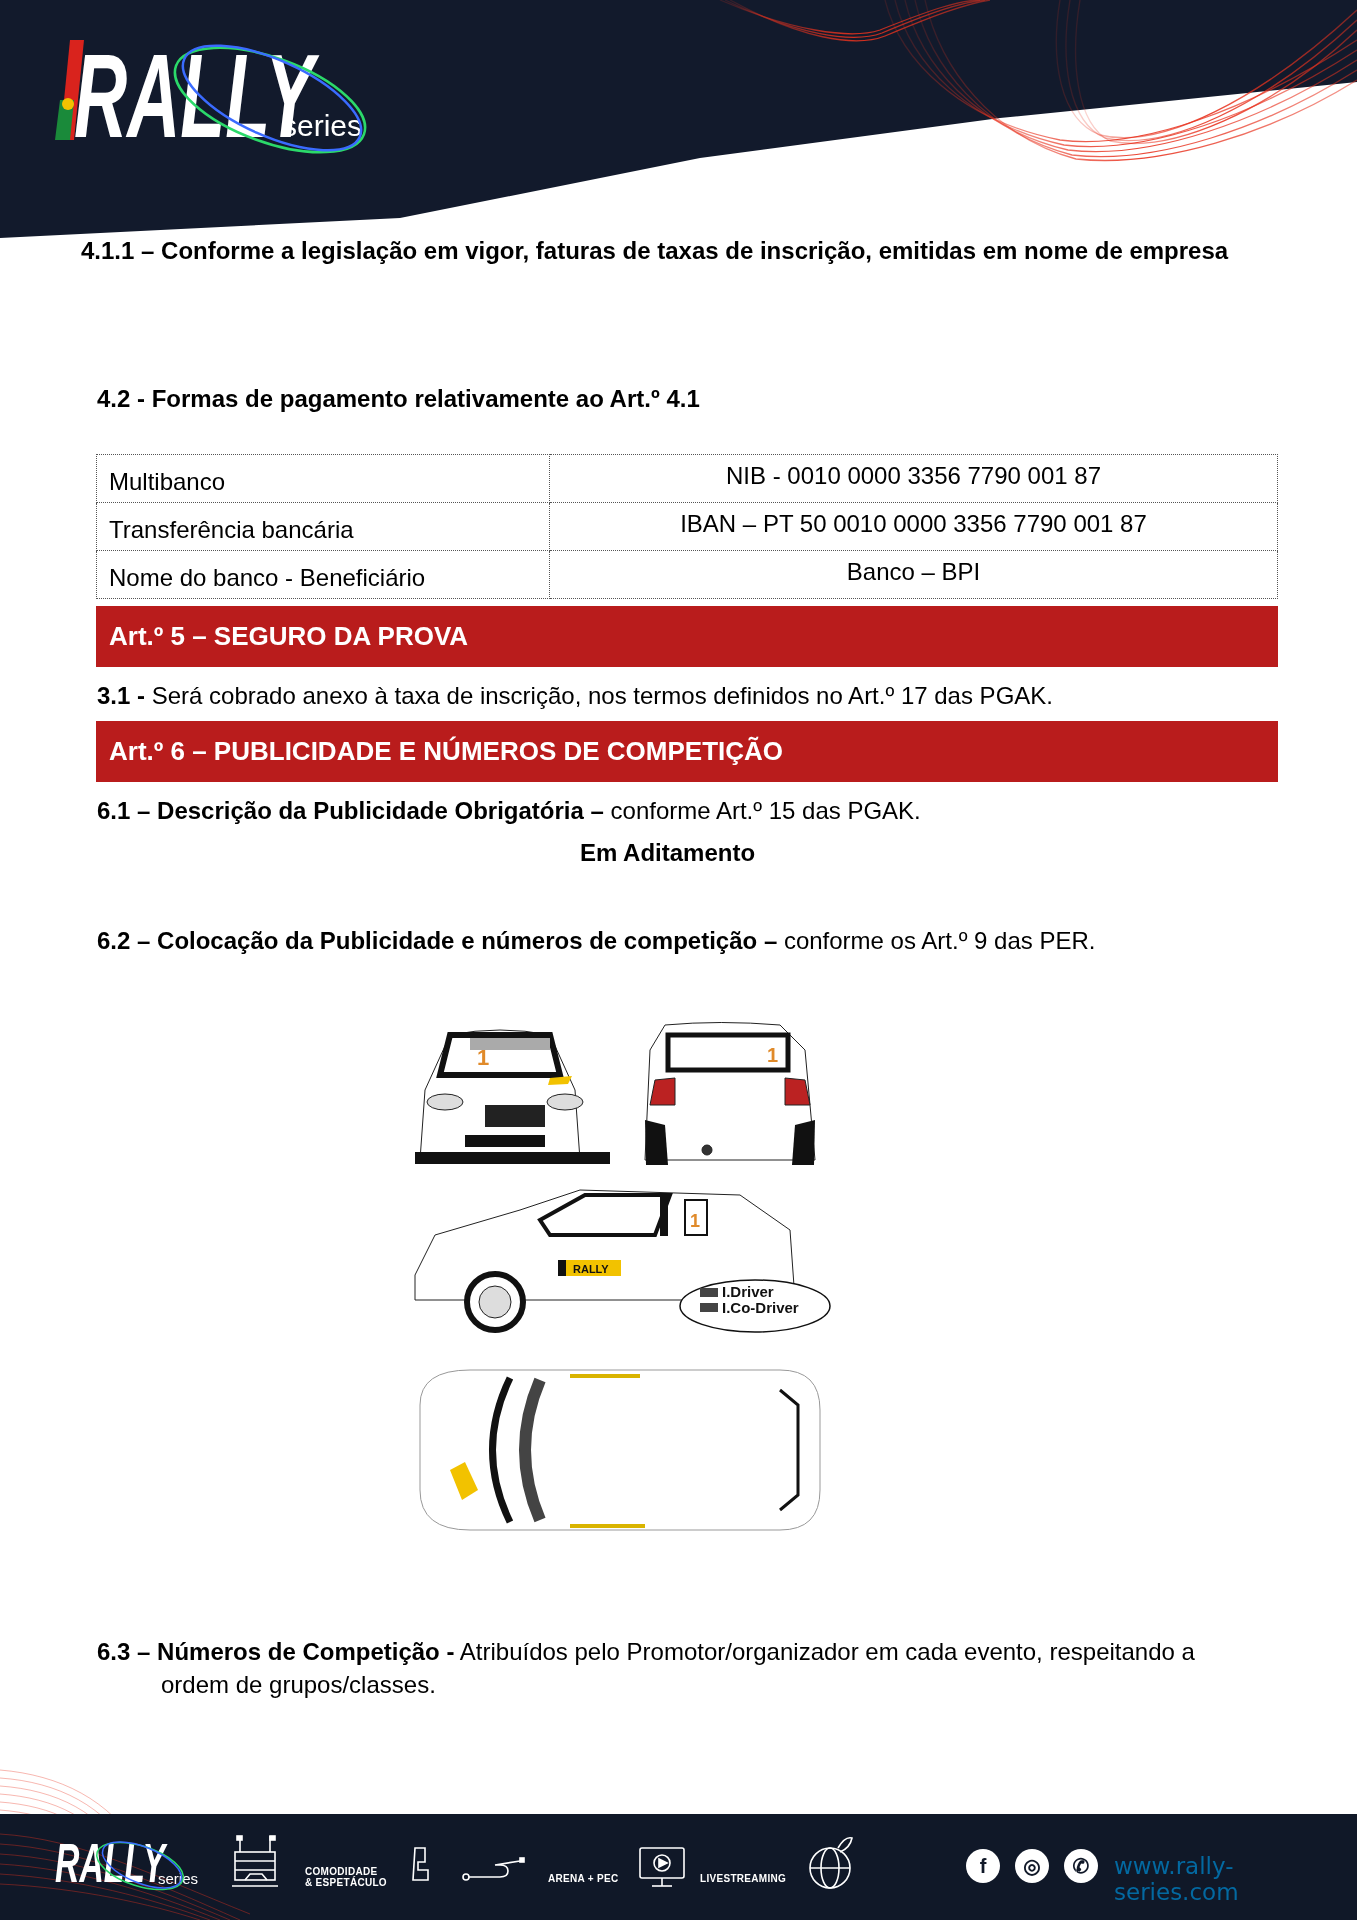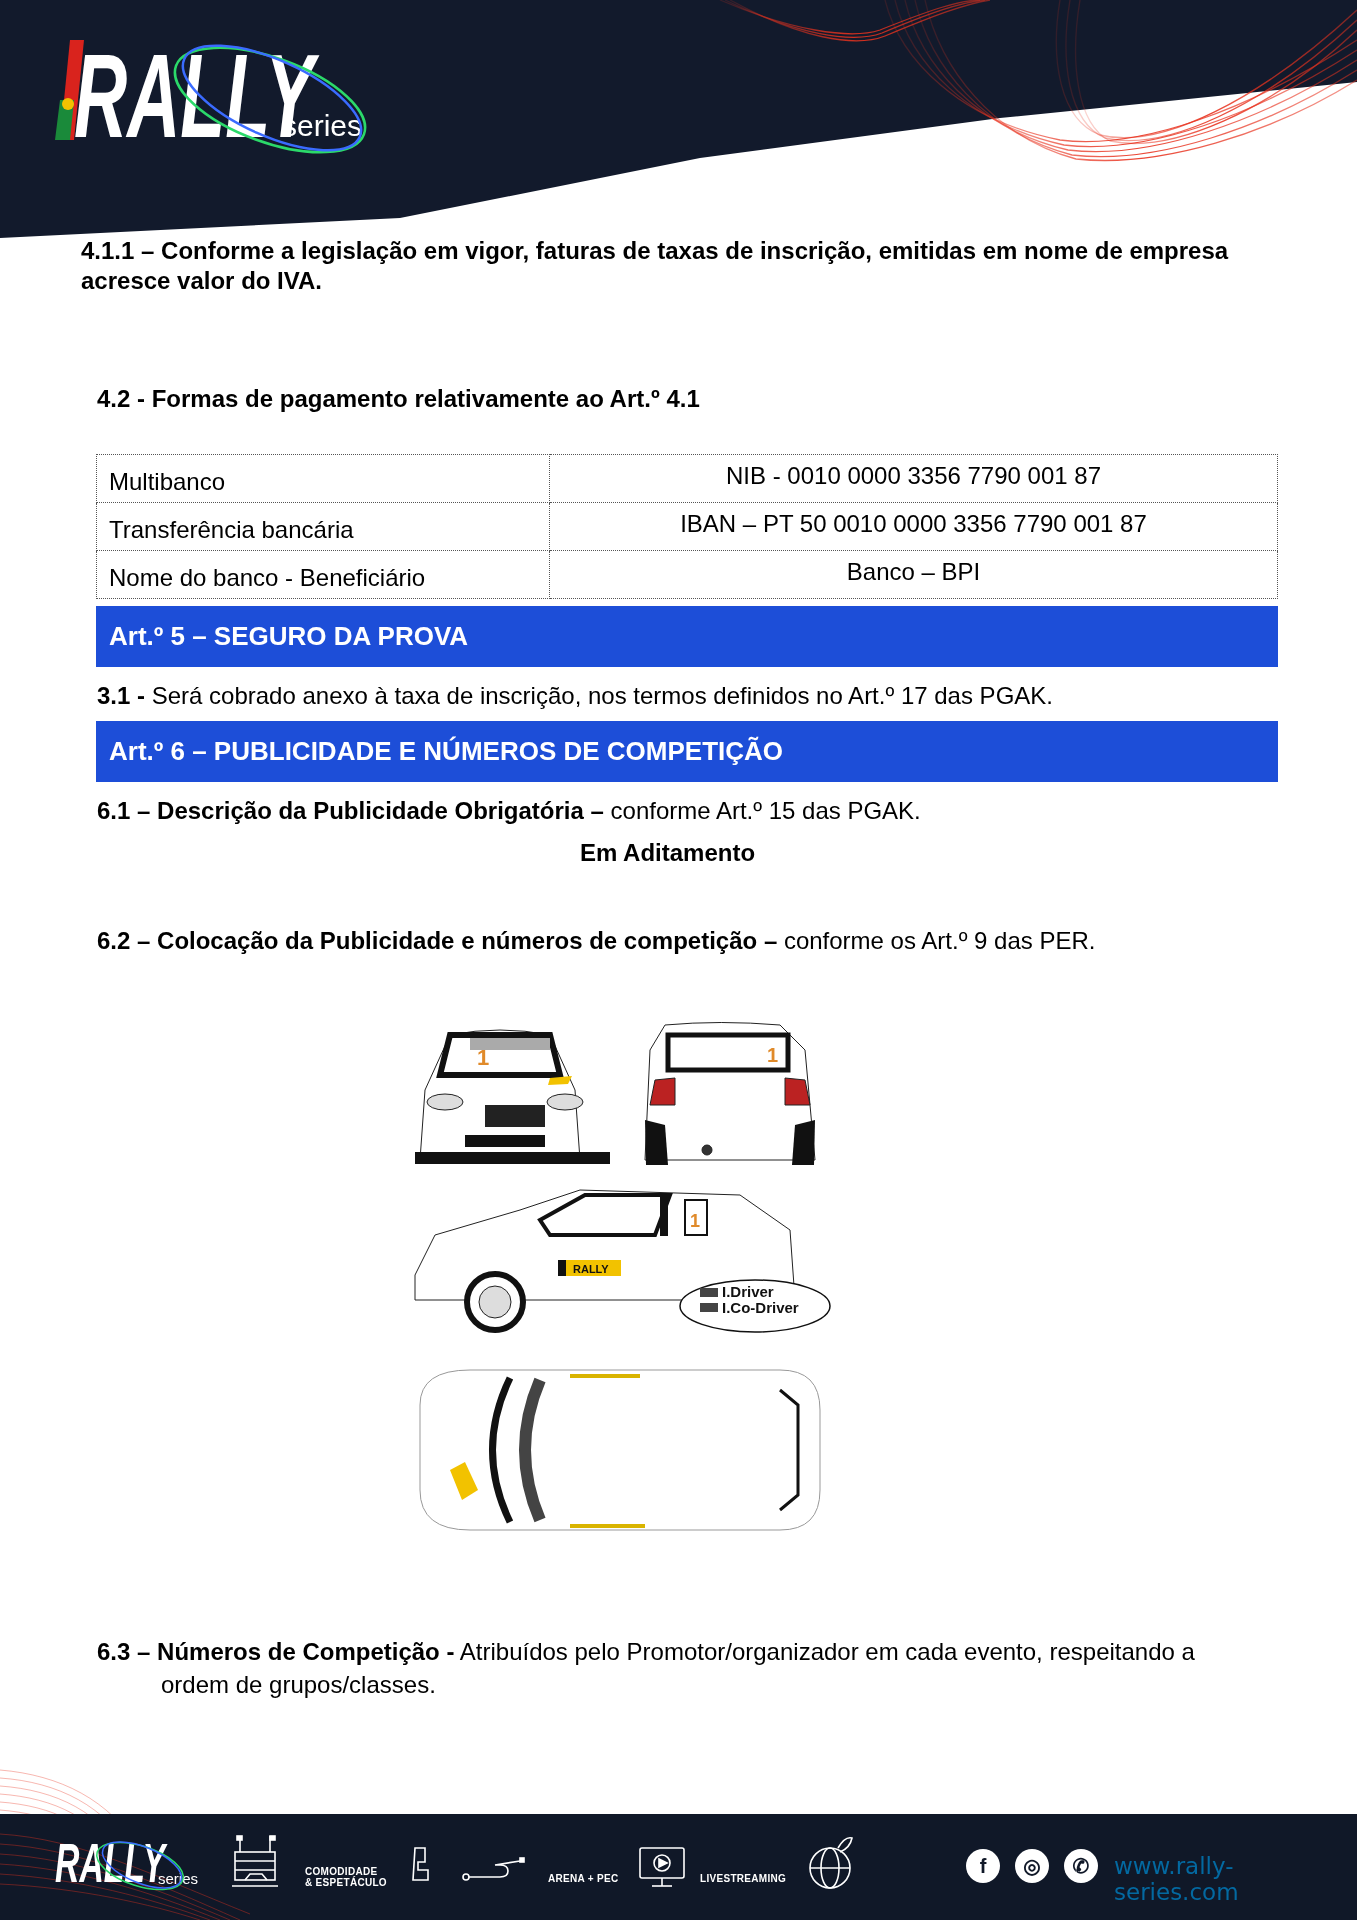--- a/index.html
+++ b/index.html
@@ -15,21 +15,21 @@
   
   .p { position:absolute; font-size:24px; line-height:30px; }
   .b { font-weight:bold; }
 
   
   #pay-table { position:absolute; left:96px; top:422px; width:1182px; border-collapse:collapse; font-size:24px;margin-top:32px; }
   #pay-table td { border:1px dotted #555; padding:0 12px; height:41px; vertical-align:middle; }
   #pay-table td.c1 { width:428px; padding-top:6px; }
   #pay-table td.c2 { padding-bottom:6px;text-align:center; }
 
-  .sec-bar { position:absolute; left:96px; width:1182px; height:61px; background:#1d4ed8;
+  .sec-bar { position:absolute; left:96px; width:1182px; height:61px; background:#b91c1c;
              color:#fff; font-weight:bold; font-size:26px; line-height:61px; padding-left:13px; box-sizing:border-box; }
 
   
   #cars { left:410px; top:1010px; width:450px; height:560px; }
 
   
   #footer { left:0; top:1814px; width:1357px; height:106px; background:#101828; }
   .ft-label { position:absolute; color:#fff; font-weight:bold; font-size:10px; line-height:11px; letter-spacing:0.3px; }
   .ft-url { position:absolute; color:#0369a1; font-size:23px; left:1114px; top:1853px; font-family:"DejaVu Sans", sans-serif; }
   .soc { position:absolute; width:34px; height:34px; border-radius:50%; background:#fff; top:1849px;
@@ -69,21 +69,20 @@
       <text x="74" y="137" class="logo-rally" font-size="118" fill="#ffffff" textLength="240" lengthAdjust="spacingAndGlyphs">RALLY</text>
       <text x="282" y="136" font-size="30" fill="#ffffff" font-family="Liberation Sans Narrow, Liberation Sans, sans-serif">series</text>
       <ellipse cx="270" cy="100" rx="100" ry="42" transform="rotate(20 270 100)" fill="none" stroke="#2bd96a" stroke-width="2.5"></ellipse>
       <ellipse cx="272" cy="98" rx="96" ry="38" transform="rotate(24 272 98)" fill="none" stroke="#3a6bff" stroke-width="2.5"></ellipse>
     </g>
   </svg>
 </div>
 
 <div class="p b" style="left:81px; top:236px; width:1220px;">
   <div>4.1.1 – Conforme a legislação em vigor, faturas de taxas de inscrição, emitidas em nome de empresa</div>
-  <div>acresce valor do IVA.</div>
 </div>
 
 <div class="p b" style="left:97px; top:384px;">4.2 - Formas de pagamento relativamente ao Art.º 4.1</div>
 <table id="pay-table">
   <tbody>
       <tr>
     <td class="c1">Multibanco</td>
     <td class="c2">NIB - 0010 0000 3356 7790 001 87</td>
   </tr>
   <tr>

